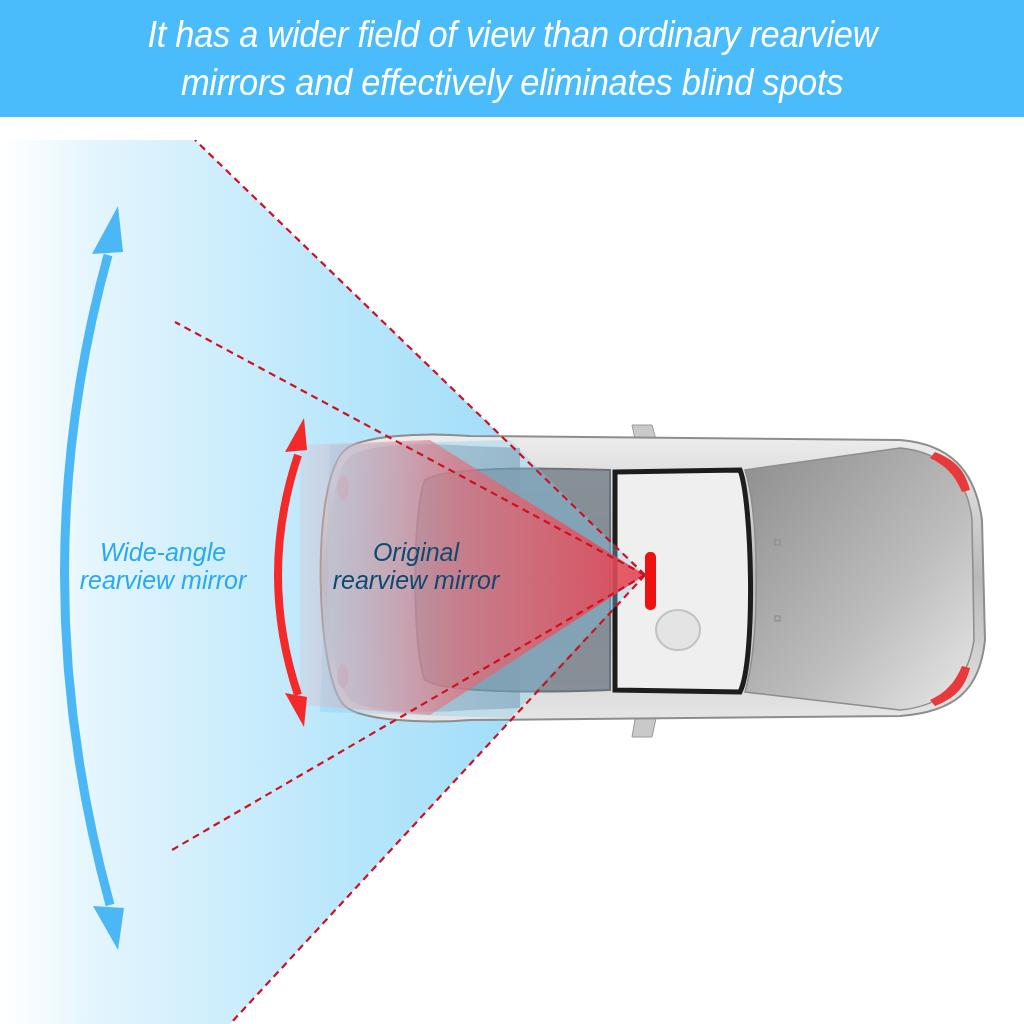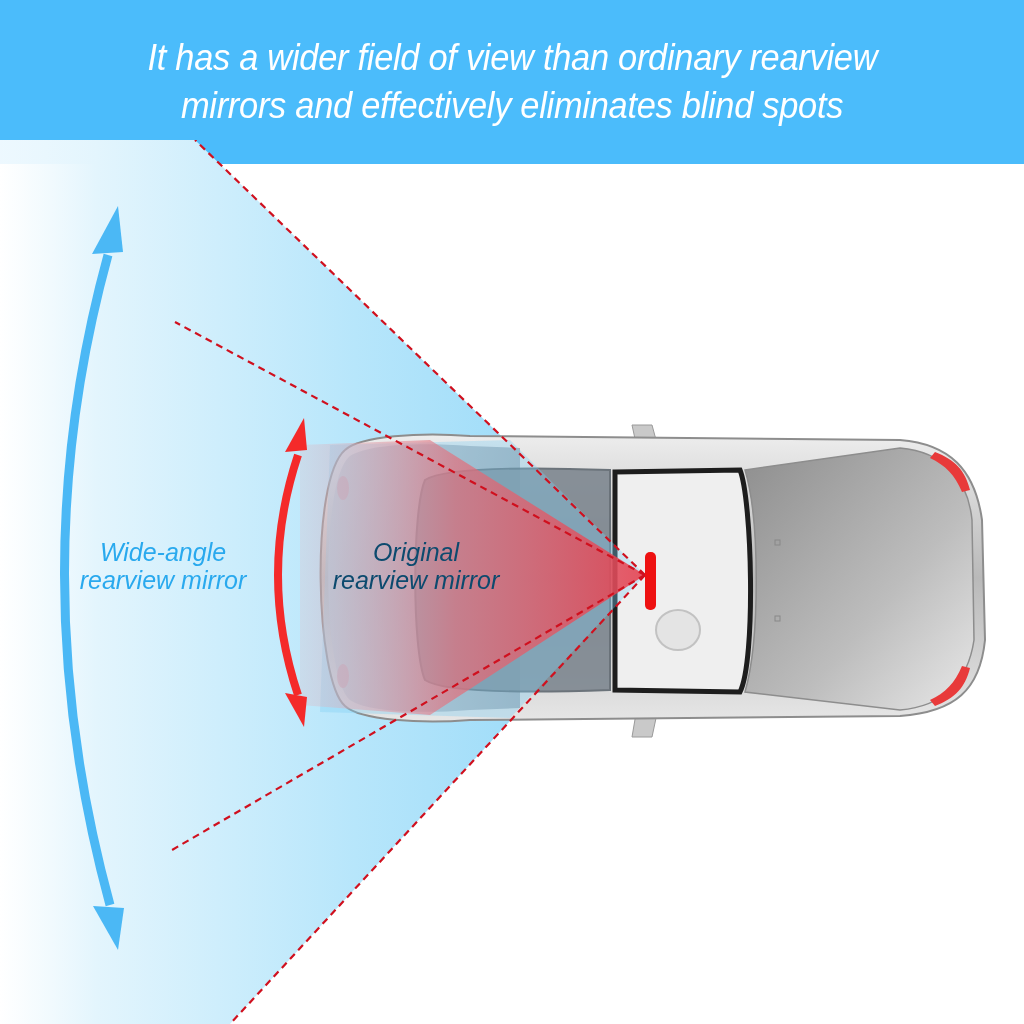--- a/index.html
+++ b/index.html
@@ -1,17 +1,17 @@
 <!DOCTYPE html>
 <html><head>
 <meta charset="utf-8">
 <style>
   html, body { margin: 0; padding: 0; }
   body { width: 1024px; height: 1024px; overflow: hidden; background: #ffffff; position: relative; font-family: "Liberation Sans", sans-serif; }
-  .banner { position: absolute; left: 0; top: 0; width: 1024px; height: 164px; background: #4bbcfb; display: flex; flex-direction: column; align-items: center; justify-content: center; }
+  .banner { position: absolute; left: 0; top: 0; width: 1024px; height: 117px; background: #4bbcfb; display: flex; flex-direction: column; align-items: center; justify-content: center; }
   .banner-line { color: #ffffff; font-style: italic; font-size: 37px; line-height: 48px; letter-spacing: -0.3px; transform: scaleX(0.93); white-space: nowrap; }
   .stage { position: absolute; left: 0; top: 140px; width: 1024px; height: 884px; }
   .stage svg { position: absolute; left: 0; top: 0; }
   .label { position: absolute; font-style: italic; font-size: 25px; line-height: 28px; text-align: center; white-space: nowrap; }
   .label-wide { left: 58px; top: 398px; width: 210px; color: #29a9ee; }
   .label-orig { left: 310px; top: 398px; width: 212px; color: #0c4a6e; }
 </style>
 </head>
 <body>
 

